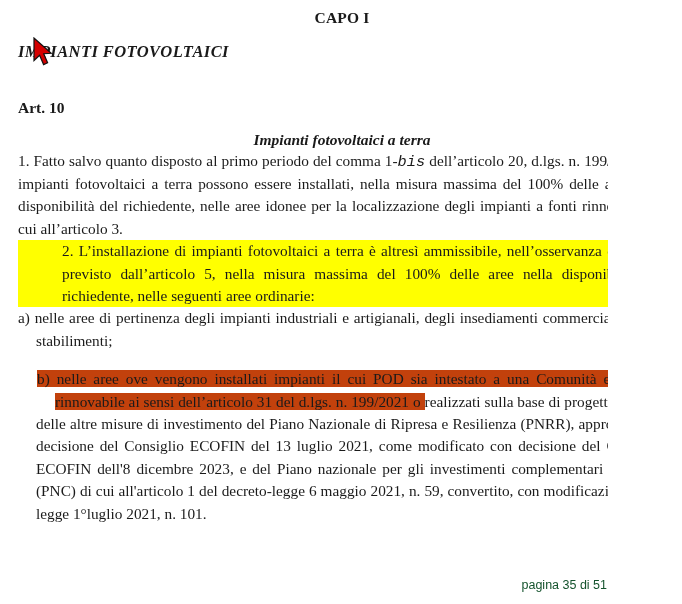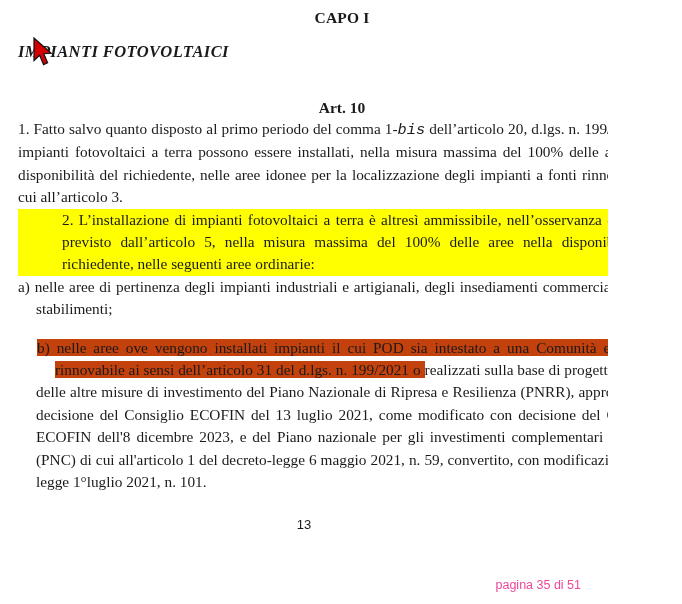--- a/index.html
+++ b/index.html
@@ -36,21 +36,21 @@
   .heading-impianti {
     text-align: left;
     font-weight: bold;
     font-style: italic;
     font-size: 16.5px;
     letter-spacing: 0.4px;
     margin: 14px 0 0 0;
     line-height: 1.2;
   }
   .heading-art {
-    text-align: center;
+    text-align: left;
     font-weight: bold;
     font-size: 15.5px;
     margin: 38px 0 0 0;
     line-height: 1.2;
   }
   .heading-sub {
     text-align: center;
     font-weight: bold;
     font-style: italic;
     font-size: 15.5px;
@@ -92,25 +92,25 @@
     left: 0;
     right: 0;
     top: 517px;
     text-align: center;
     font-family: "Liberation Sans", "DejaVu Sans", sans-serif;
     font-size: 13px;
     color: #1a1a1a;
   }
   .footer-note {
     position: absolute;
-    right: 27px;
+    right: 1px;
     top: 578px;
     font-family: "Liberation Sans", "DejaVu Sans", sans-serif;
     font-size: 12.5px;
-    color: #ec4899;
+    color: #14532d;
   }
   #cursor {
     position: absolute;
     left: 33px;
     top: 37px;
     width: 22px;
     height: 30px;
     pointer-events: none;
   }
 </style>
@@ -120,32 +120,32 @@
 <div id="page">
 
   <div class="doc-body">
 
     <div class="heading-capo">CAPO I</div>
 
     <div class="heading-impianti">IMPIANTI FOTOVOLTAICI</div>
 
     <div class="heading-art">Art. 10</div>
 
+    <div class="heading-sub">Impianti fotovoltaici a terra</div>
 
     <p class="para para-1"><span>1. Fatto salvo quanto disposto al primo periodo del comma 1-</span><i>bis</i><span> dell’articolo 20, d.lgs. n. 199/2021, gli impianti fotovoltaici a terra possono essere installati, nella misura massima del 100% delle aree nella disponibilità del richiedente, nelle aree idonee per la localizzazione degli impianti a fonti rinnovabili di cui all’articolo 3.</span></p>
 
     <p class="para para-2 block-hl"><span>2. L’installazione di impianti fotovoltaici a terra è altresì ammissibile, nell’osservanza di quanto previsto dall’articolo 5, nella misura massima del 100% delle aree nella disponibilità del richiedente, nelle seguenti aree ordinarie:</span></p>
 
     <p class="list-item item-a"><span>a) nelle aree di pertinenza degli impianti industriali e artigianali, degli insediamenti commerciali e degli stabilimenti;</span></p>
 
     <p class="list-item item-b"><span class="hl">b) nelle aree ove vengono installati impianti il cui POD sia intestato a una Comunità energetica rinnovabile ai sensi dell’articolo 31 del d.lgs. n. 199/2021 o </span><span>realizzati sulla base di progetti attuativi delle altre misure di investimento del Piano Nazionale di Ripresa e Resilienza (PNRR), approvato con decisione del Consiglio ECOFIN del 13 luglio 2021, come modificato con decisione del Consiglio ECOFIN dell'8 dicembre 2023, e del Piano nazionale per gli investimenti complementari al PNRR (PNC) di cui all'articolo 1 del decreto-legge 6 maggio 2021, n. 59, convertito, con modificazioni, dalla legge 1°luglio 2021, n. 101.</span></p>
 
   </div>
 
-  <div class="page-number">13</div>
 
   <div class="footer-note">pagina 35 di 51</div>
 
   <svg id="cursor" viewBox="0 0 22 30">
     <polygon points="1,1 1,23.5 6.6,18.2 10.6,27.6 14.6,25.8 10.7,16.7 18.2,16.3" fill="#d40000" stroke="#111111" stroke-width="1.2" stroke-linejoin="miter"></polygon>
   </svg>
 
 </div>
 
 </body></html>

